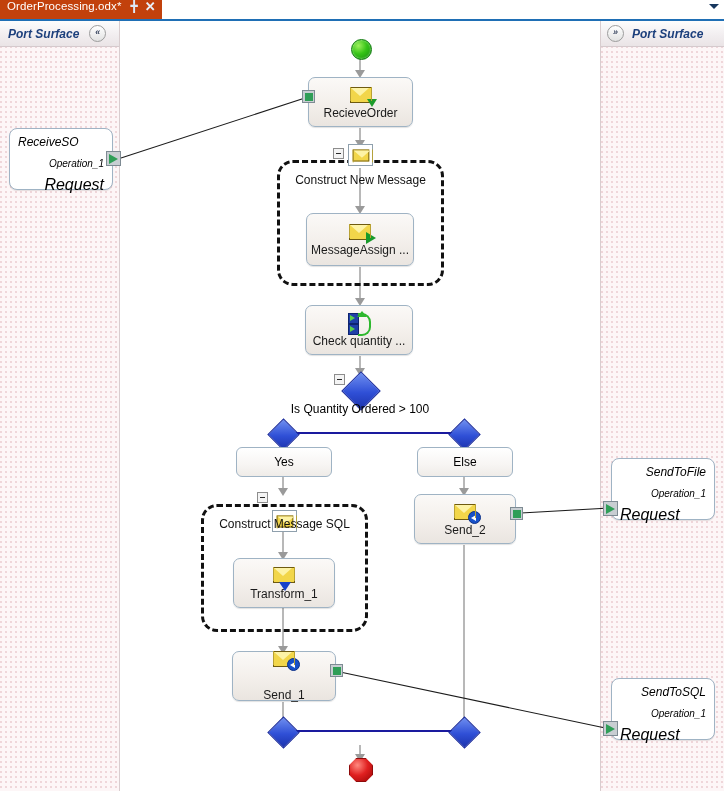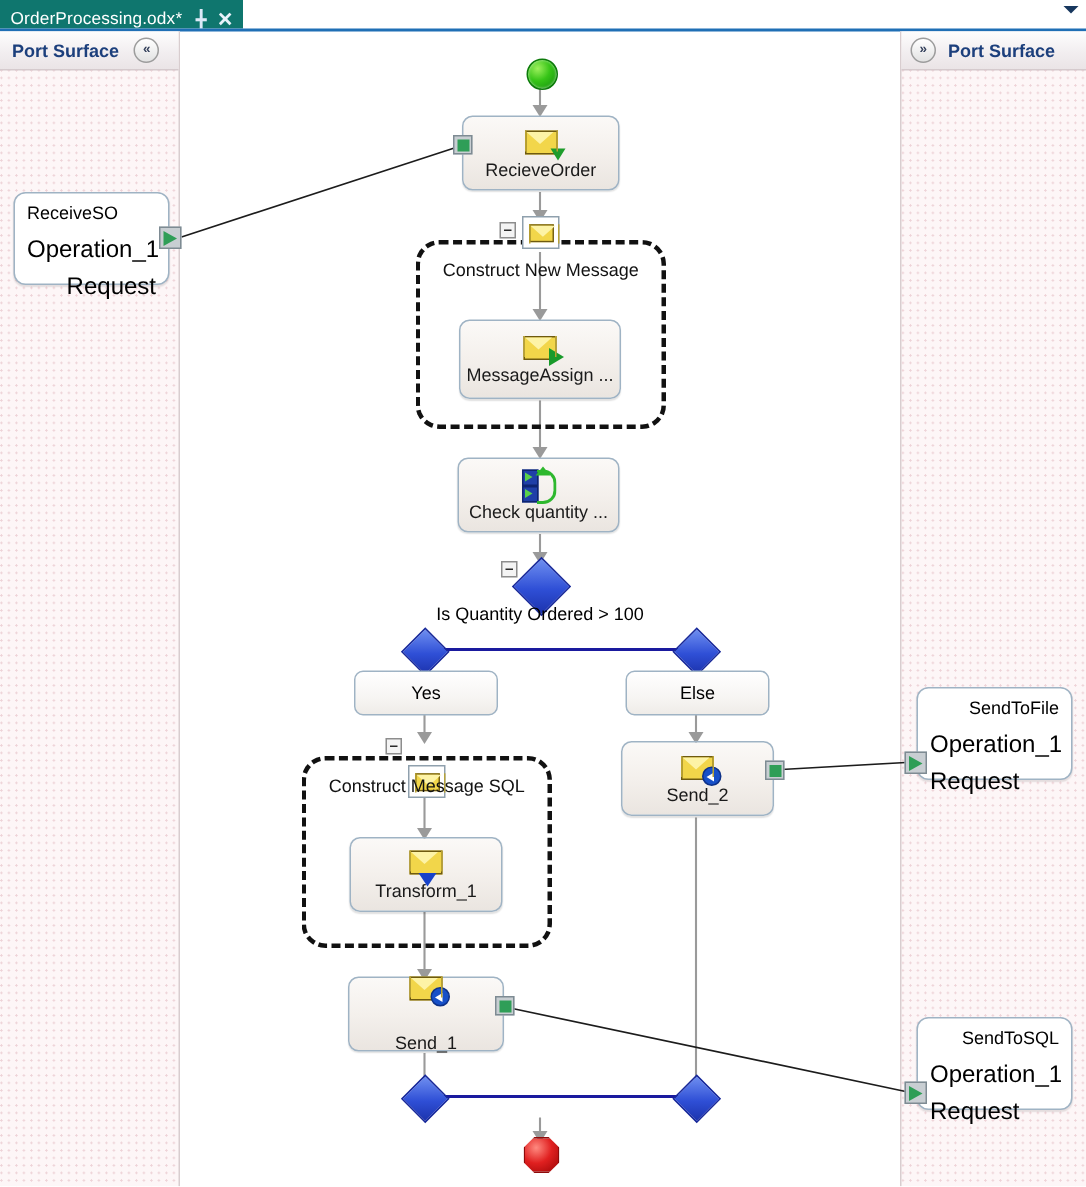--- a/index.html
+++ b/index.html
@@ -5,35 +5,35 @@
   html,body{margin:0;padding:0;}
   body{
     width:724px;height:791px;overflow:hidden;
     font-family:"Liberation Sans", sans-serif;
     font-size:12px;color:#000;background:#fff;
   }
   #app{position:relative;width:724px;height:791px;overflow:hidden;background:#ffffff;}
 
   
   .tabbar{position:absolute;left:0;top:0;width:724px;height:19px;background:#ffffff;}
-  .tab{position:absolute;left:0;top:0;height:19px;background:#0f766e;
-       display:flex;align-items:flex-end;padding:0 6px 0 7px;box-sizing:border-box;}
+  .tab{position:absolute;left:0;top:0;height:19px;background:#c2410c;
+       display:flex;align-items:flex-start;padding:0 6px 0 7px;box-sizing:border-box;}
   .tab-title{color:#ffffff;font-size:11.5px;white-space:nowrap;letter-spacing:.1px;}
   .tab-pin{margin-left:9px;color:#dce9f7;font-size:12px;line-height:1;}
   .tab-close{margin-left:7px;color:#e9f2fb;font-size:13px;line-height:1;font-weight:bold;}
   .tabbar-drop{position:absolute;right:5px;top:4px;width:0;height:0;
      border-left:5px solid transparent;border-right:5px solid transparent;border-top:5px solid #17375e;}
   .tabbar-rule{position:absolute;left:0;top:19px;width:724px;height:2px;background:#1f6fb5;}
 
   
   .portpanel{position:absolute;top:21px;height:770px;box-sizing:border-box;
      background:#fdf6f7;
      background-image:
        radial-gradient(circle at 1px 1px, rgba(226,183,190,.55) .7px, transparent .8px);
-     background-size:5px 5px;}
+     background-size:5px 5px;font-style:italic;}
   .portpanel.left{left:0;width:120px;border-right:1px solid #d8cdcf;}
   .portpanel.right{left:600px;width:124px;border-left:1px solid #d8cdcf;}
   .ps-header{position:absolute;top:0;height:26px;width:100%;box-sizing:border-box;
      background:linear-gradient(to bottom,#fdfdfd 0%,#f2eef0 55%,#eae4e6 100%);
      border-bottom:1px solid #d5cacd;display:flex;align-items:center;}
   .ps-header.left{justify-content:flex-start;padding-left:8px;}
   .ps-header.right{justify-content:flex-start;padding-left:6px;}
   .ps-title{color:#1c3f7c;font-weight:bold;font-size:12px;white-space:nowrap;}
   .chev{width:15px;height:15px;border-radius:50%;border:1px solid #9c9c9c;
      background:linear-gradient(to bottom,#ffffff,#e2e2e2);
@@ -57,21 +57,21 @@
      display:flex;align-items:center;justify-content:center;font-size:12px;}
 
   
   .group{position:absolute;box-sizing:border-box;border:3px dashed #111;border-radius:16px;background:transparent;}
   .group-title{position:absolute;font-size:12px;color:#111;white-space:nowrap;text-align:center;}
 
   
   .port{position:absolute;box-sizing:border-box;border:1px solid #9fb3c4;border-radius:8px;
      background:#ffffff;box-shadow:0 1px 1px rgba(0,0,0,.10);padding:6px 8px;}
   .port .pname{font-size:12px;white-space:nowrap;}
-  .port .pop{font-size:16px;text-align:left;margin-top:9px;white-space:nowrap;}
+  .port .pop{font-size:10px;text-align:right;margin-top:9px;white-space:nowrap;}
   .port .preq{font-size:16px;margin-top:7px;white-space:nowrap;}
   .port.left-port .pname{text-align:left;}
   .port.left-port .preq{text-align:right;}
   .port.right-port .pname{text-align:right;}
   .port.right-port .preq{text-align:left;}
 
   
   .cbox{position:absolute;width:13px;height:13px;box-sizing:border-box;
      border:1px solid #7e8b93;background:#c8ced2;
      display:flex;align-items:center;justify-content:center;}

